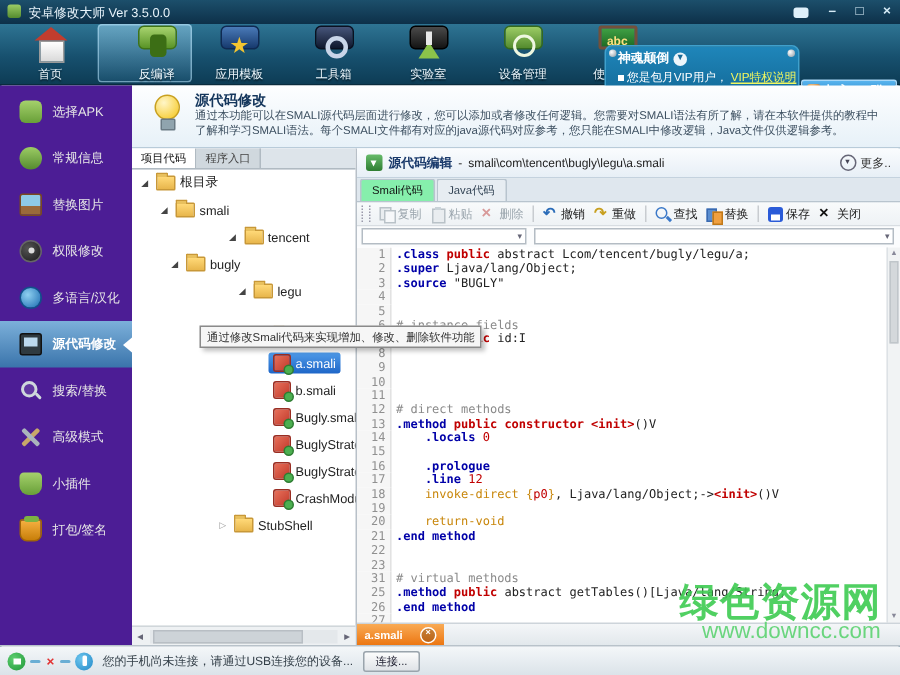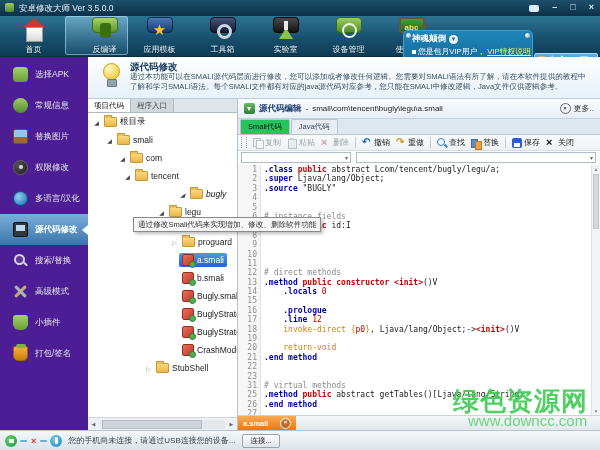--- a/index.html
+++ b/index.html
@@ -105,21 +105,21 @@
   .editor-panel{position:absolute;left:238px;top:99px;width:362px;height:331px;background:#fff;}
   .ed-header{position:absolute;left:0;top:0;width:100%;height:20px;background:linear-gradient(#fafcfe,#e7eff6);border-bottom:1px solid #c4d2de;display:flex;align-items:center;padding:0 6px;gap:4px;box-sizing:border-box;}
   .ed-icon{width:11px;height:11px;background:linear-gradient(#66bb6a,#2e7d32);border-radius:2px;position:relative;flex:0 0 11px;}
   .ed-icon::after{content:"";position:absolute;left:3px;top:3.5px;border-left:2.5px solid transparent;border-right:2.5px solid transparent;border-top:4px solid #fff;}
   .ed-title{font-size:8.5px;font-weight:bold;color:#1a3a6b;}
   .ed-sep,.ed-path{font-size:8px;color:#222;}
   .ed-more{margin-left:auto;display:flex;align-items:center;gap:3px;font-size:8px;color:#333;}
   .ed-more-chev{width:9px;height:9px;border:1px solid #667;border-radius:50%;font-size:5px;line-height:8px;text-align:center;color:#445;}
   .ed-tabs{position:absolute;left:0;top:20px;width:100%;height:16px;background:#dfe7ee;border-bottom:1px solid #b8c4ce;display:flex;align-items:flex-end;padding-left:2px;box-sizing:border-box;}
   .etab{font-size:7.5px;padding:0 7px;line-height:14px;background:#e7edf2;color:#345;border:1px solid #b8c4ce;border-bottom:none;margin-right:1px;border-radius:2px 2px 0 0;}
-  .etab.active{background:#22c55e;color:#111;}
+  .etab.active{background:#86efac;color:#111;}
   .ed-toolbar{position:absolute;left:0;top:36px;width:100%;height:16px;background:linear-gradient(#f8fafb,#eef2f5);border-bottom:1px solid #d8dde2;display:flex;align-items:center;padding:0 2px;box-sizing:border-box;}
   .tgrip{width:4px;height:11px;border-left:1px dotted #99a;border-right:1px dotted #99a;margin:0 3px 0 1px;}
   .tbtn{display:flex;align-items:center;gap:2px;font-size:8px;color:#222;padding:0 3px;}
   .tbtn.dis{color:#9aa5ad;}
   .tsep{width:1px;height:11px;background:#c8ccd0;margin:0 3px;}
   .mi{width:10px;height:10px;display:inline-block;position:relative;flex:0 0 10px;}
   .mi-copy::before{content:"";position:absolute;left:0;top:0;width:6px;height:7px;background:#e9edf0;border:1px solid #b9c2c8;}
   .mi-copy::after{content:"";position:absolute;left:3px;top:2px;width:6px;height:7px;background:#f6f8fa;border:1px solid #b9c2c8;}
   .mi-paste::before{content:"";position:absolute;left:1px;top:1px;width:7px;height:8px;background:#e9edf0;border:1px solid #b9c2c8;}
   .mi-paste::after{content:"";position:absolute;left:3px;top:0;width:4px;height:2px;background:#c9d2d8;}
@@ -312,35 +312,28 @@
             <span>根目录</span>
           </span>
         </div>
         <div class="tree-row" style="padding-left: 17px;">
           <span class="arr">◢</span>
           <span class="tlabel">
             <span class="fold"></span>
             <span>smali</span>
           </span>
         </div>
-        <div class="tree-row" style="padding-left: 30px;">
-          <span class="arr">◢</span>
-          <span class="tlabel">
-            <span class="fold"></span>
-            <span>com</span>
-          </span>
-        </div>
-        <div class="tree-row" style="padding-left: 35px;">
+        <div class="tree-row" style="padding-left: 35px; justify-content: center;">
           <span class="arr">◢</span>
           <span class="tlabel">
             <span class="fold"></span>
             <span>tencent</span>
           </span>
         </div>
-        <div class="tree-row" style="padding-left: 90px; font-style: italic;">
+        <div class="tree-row" style="padding-left: 24px;">
           <span class="arr">◢</span>
           <span class="tlabel">
             <span class="fold"></span>
             <span>bugly</span>
           </span>
         </div>
         <div class="tree-row" style="padding-left: 69px;">
           <span class="arr">◢</span>
           <span class="tlabel">
             <span class="fold"></span>

